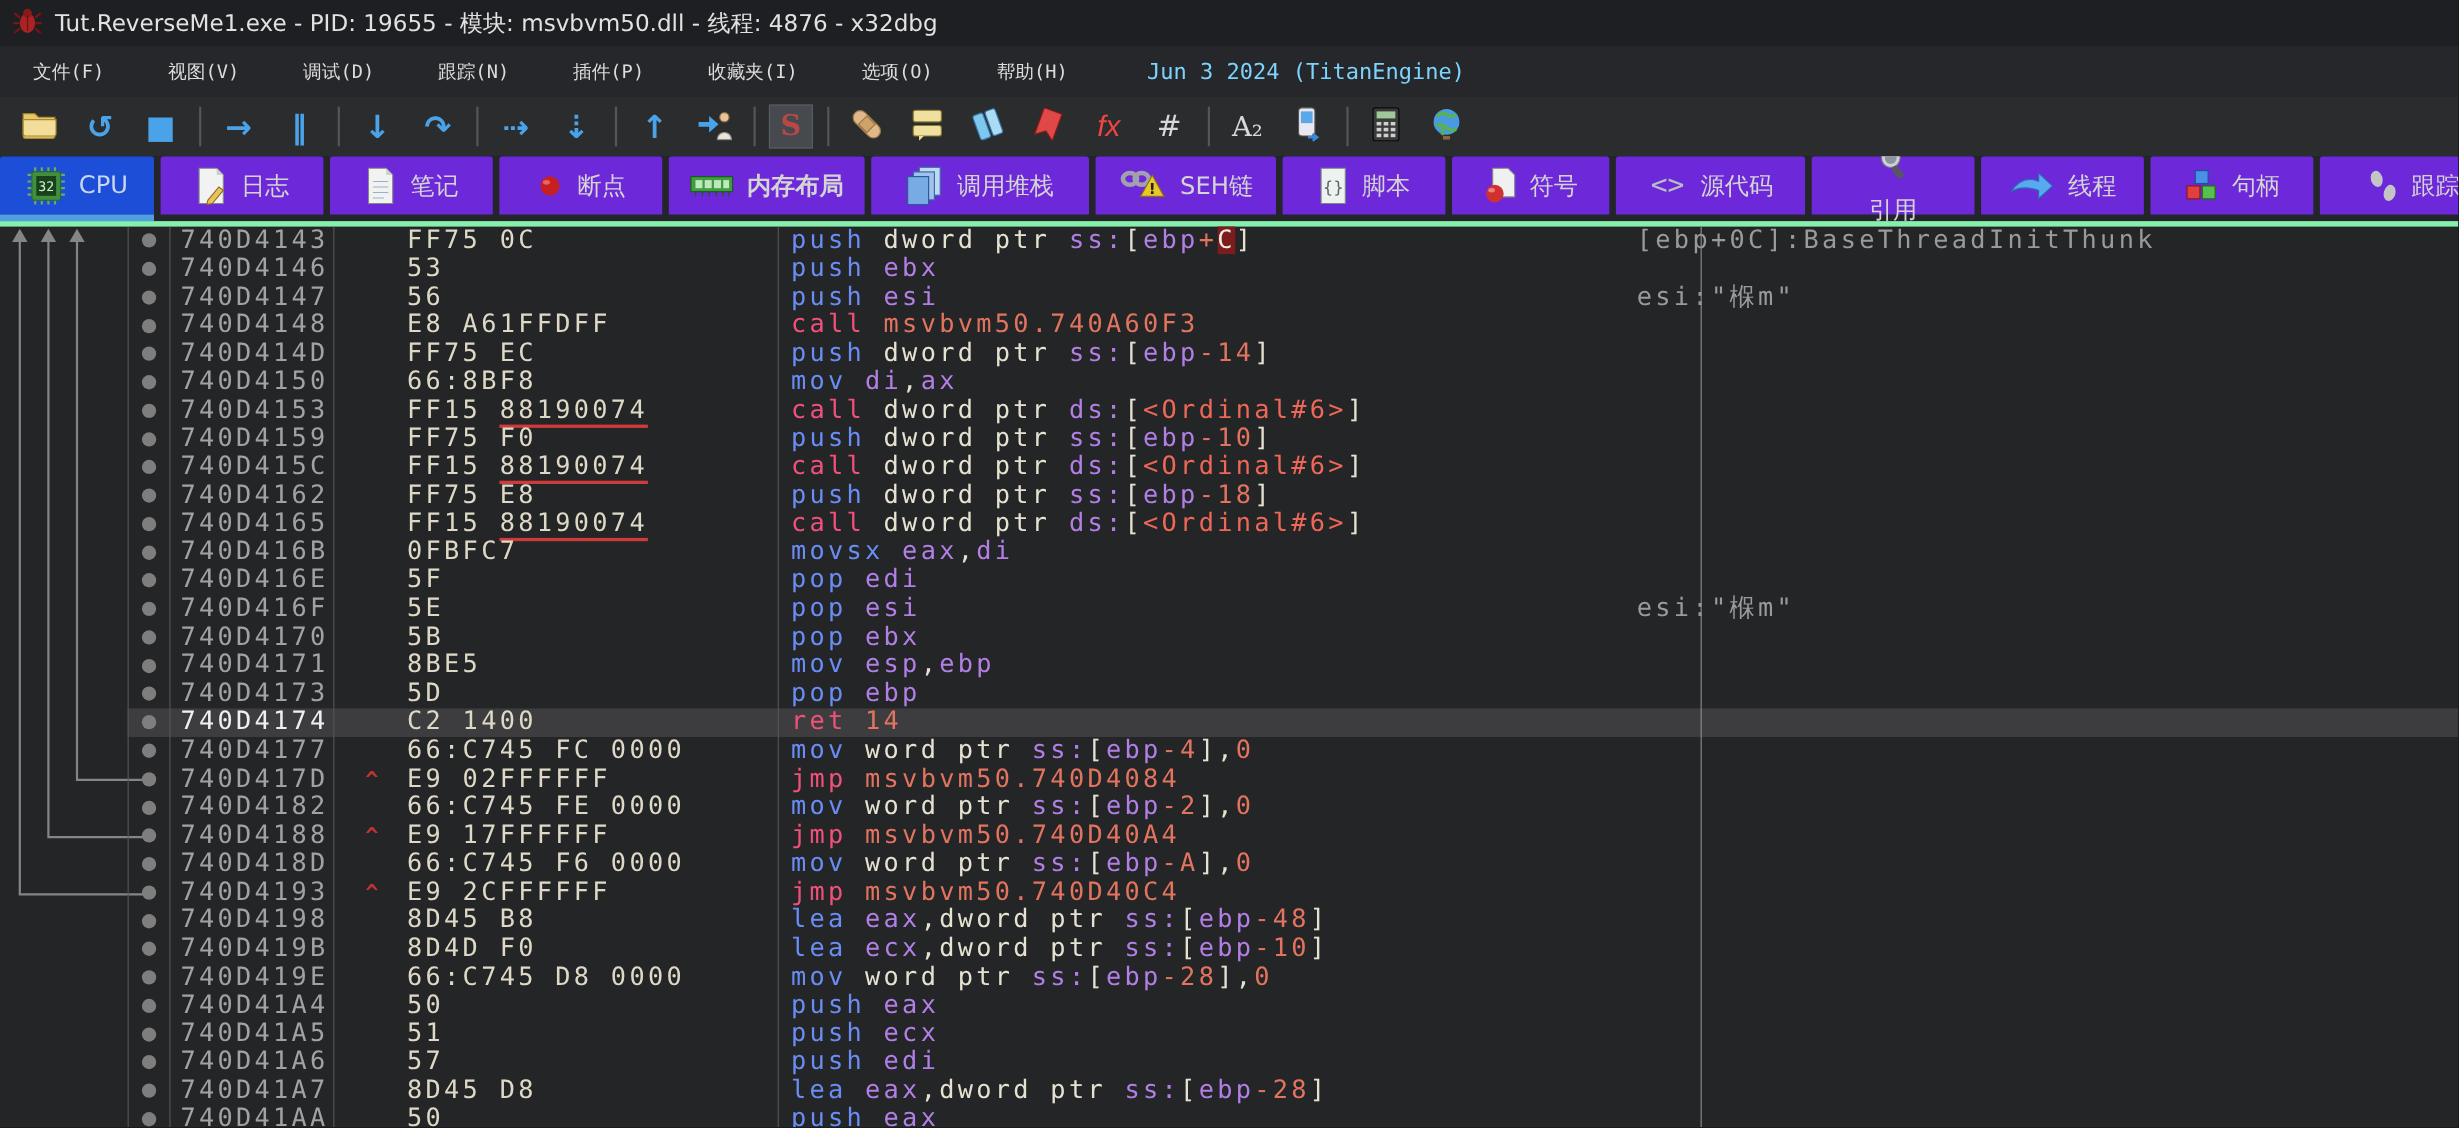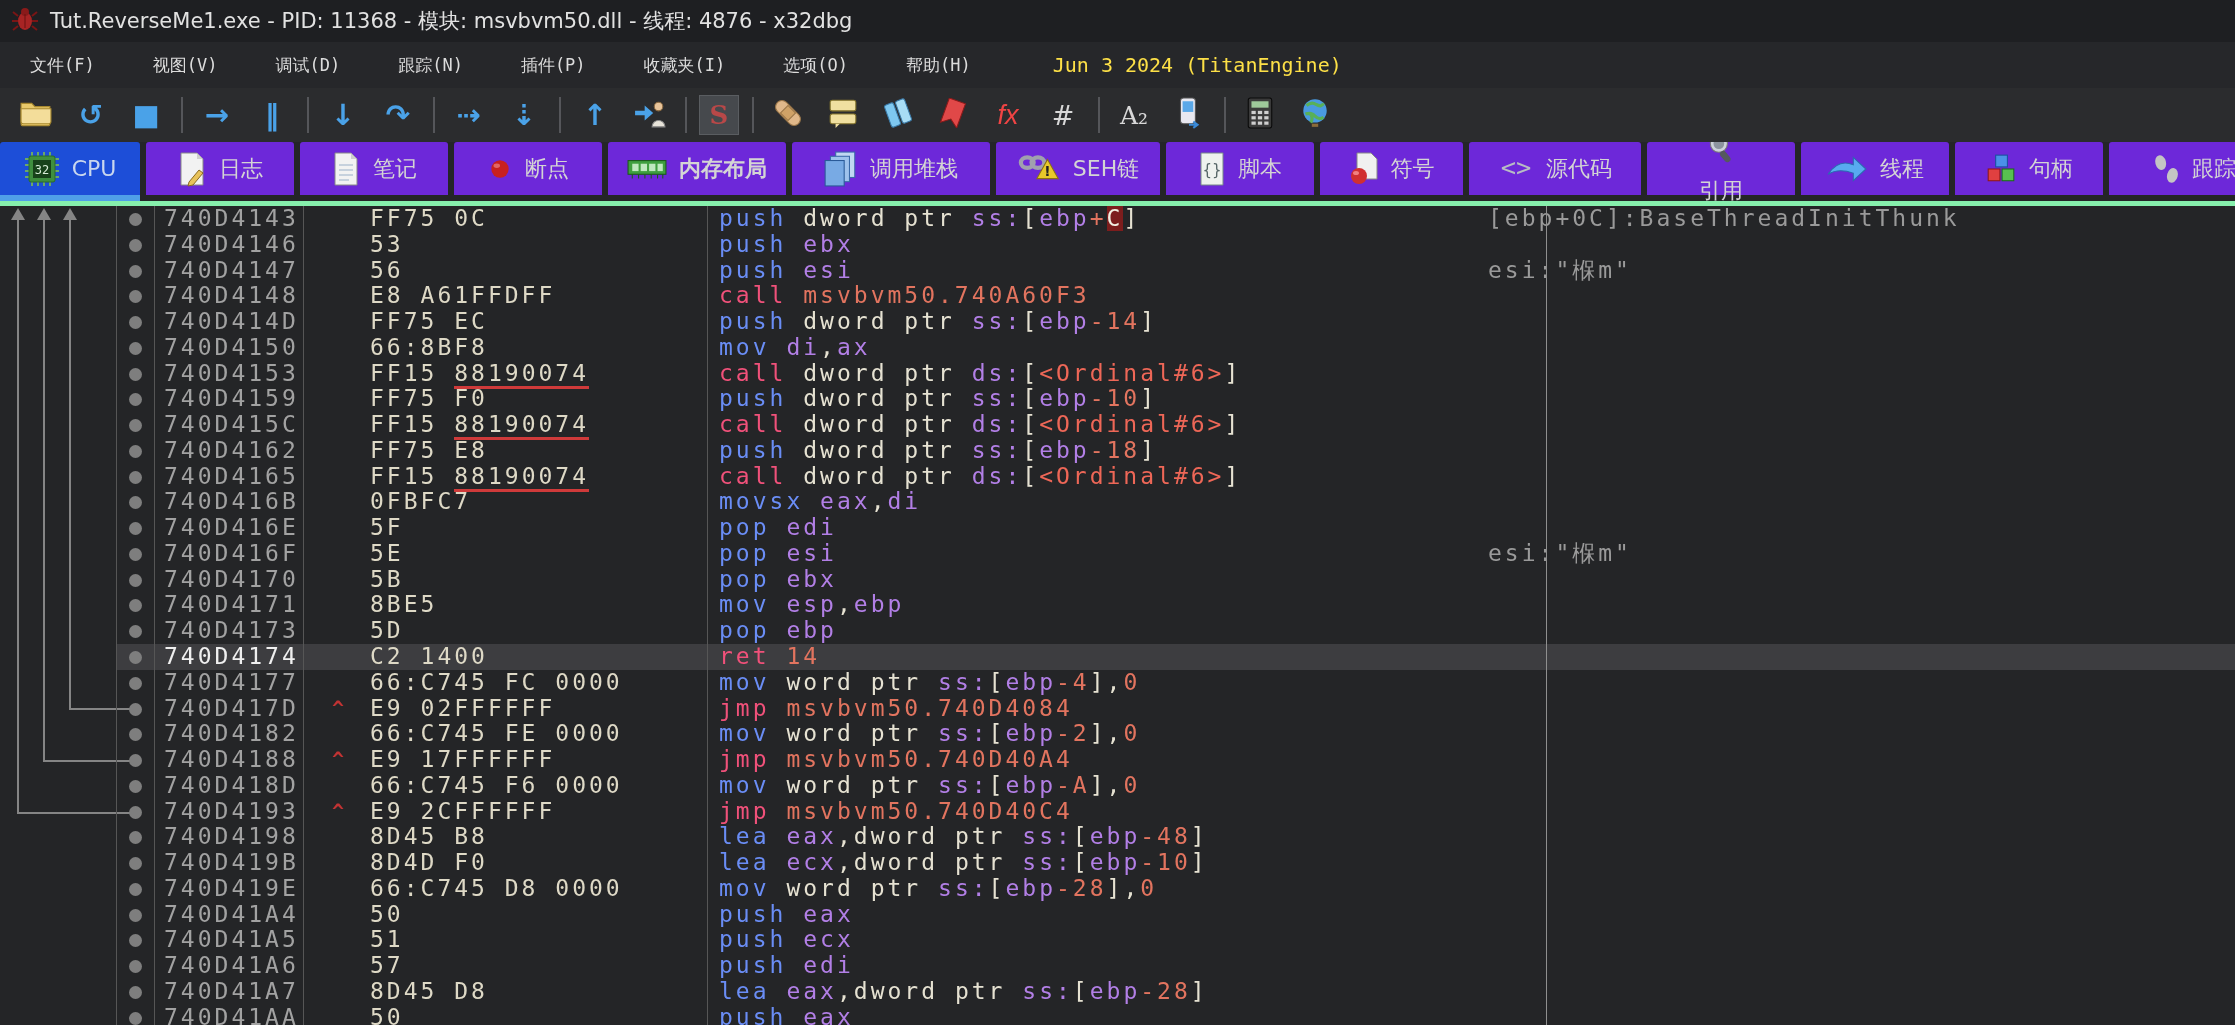--- a/index.html
+++ b/index.html
@@ -7,21 +7,21 @@
        font-family:"DejaVu Sans",sans-serif;-webkit-font-smoothing:antialiased;}
 
   
   .titlebar{position:absolute;left:0;top:0;width:100%;height:42px;background:#1e1f22;
             display:flex;align-items:center;padding-left:12px;box-sizing:border-box;gap:12px;}
   .titlebar .title{color:#e2e2e2;font-size:21px;}
   .menubar{position:absolute;left:0;top:42px;width:100%;height:46px;background:#26272a;
            display:flex;align-items:center;padding-left:30px;box-sizing:border-box;
            font-family:"DejaVu Sans Mono","DejaVu Sans",sans-serif;}
   .menu-item{color:#dcdcdc;font-size:17px;margin-right:58px;cursor:default;}
-  .build-info{color:#fde047;font-size:20px;margin-left:24px;}
+  .build-info{color:#7dd3fc;font-size:20px;margin-left:14px;}
 
   .toolbar{position:absolute;left:0;top:88px;width:100%;height:54px;background:#2b2c2e;
            display:flex;align-items:center;padding-left:14px;box-sizing:border-box;}
   .tb-btn{width:44px;height:44px;display:flex;align-items:center;justify-content:center;flex:0 0 auto;
           margin-right:11px;cursor:pointer;}
   .tb-sep{width:2px;height:36px;background:#55565a;margin:0 12px 0 2px;flex:0 0 auto;}
   .tb-glyph{color:#4aa2e8;font-size:29px;font-weight:bold;line-height:1;}
   [data-name="functions-button"] .tb-glyph{color:#ef4444;font-style:italic;font-family:Liberation Sans, sans-serif;font-weight:normal;font-size:27px;}
   [data-name="control-flow-button"] .tb-glyph{color:#d8d8d8;font-weight:normal;font-size:27px;}
   [data-name="font-button"] .tb-glyph{color:#d8d8d8;font-family:"DejaVu Serif",serif;font-weight:normal;font-size:25px;}
@@ -74,21 +74,21 @@
     <span class="ticon" data-name="bug-icon">
       <svg width="26" height="26" viewBox="0 0 26 26">
           <ellipse cx="13" cy="15" rx="7" ry="9" fill="#a82424"></ellipse>
           <circle cx="13" cy="6" r="4" fill="#8a1a1a"></circle>
           <g stroke="#7a1515" stroke-width="2" fill="none">
             <path d="M6 10 L1 6 M6 15 H0 M6 20 l-5 4 M20 10 l5 -4 M20 15 h6 M20 20 l5 4"></path>
           </g>
           <path d="M13 8 v14" stroke="#6a1010"></path>
         </svg>
     </span>
-    <span class="title" data-name="window-title">Tut.ReverseMe1.exe - PID: 11368 - 模块: msvbvm50.dll - 线程: 4876 - x32dbg</span>
+    <span class="title" data-name="window-title">Tut.ReverseMe1.exe - PID: 19655 - 模块: msvbvm50.dll - 线程: 4876 - x32dbg</span>
   </div>
 
   <div class="menubar" data-name="menu-bar">
       <span class="menu-item" data-name="menu-item-file">文件(F)</span>
       <span class="menu-item" data-name="menu-item-view">视图(V)</span>
       <span class="menu-item" data-name="menu-item-debug">调试(D)</span>
       <span class="menu-item" data-name="menu-item-trace">跟踪(N)</span>
       <span class="menu-item" data-name="menu-item-plugins">插件(P)</span>
       <span class="menu-item" data-name="menu-item-favourites">收藏夹(I)</span>
       <span class="menu-item" data-name="menu-item-options">选项(O)</span>

